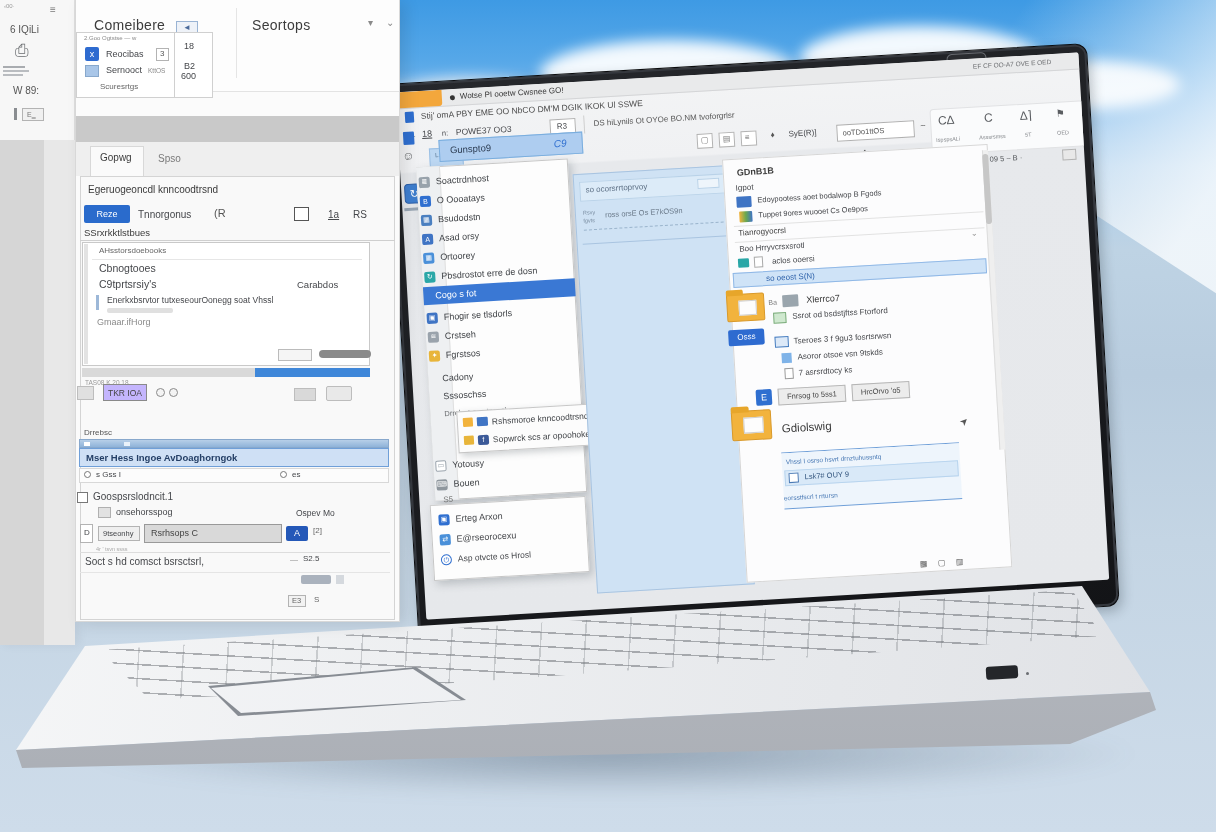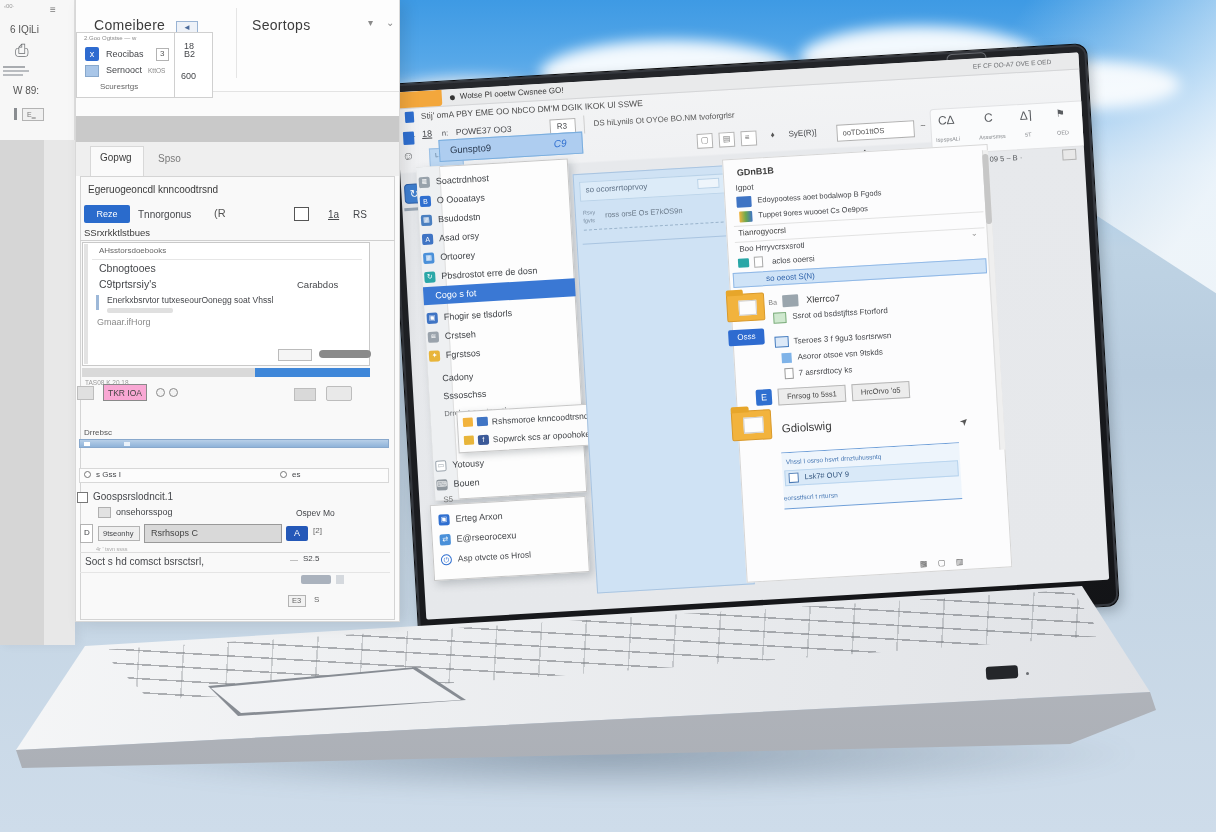--- a/index.html
+++ b/index.html
@@ -324,21 +324,21 @@
     <div class="abs" style="left:9px;top:47px;width:14px;height:14px;background:#2e6bd0;border-radius:2px;color:#fff;font-size:9px;text-align:center;line-height:14px;"><span>x</span></div>
     <span class="t" style="left:30px;top:50px;font-size:9px;">Reocibas</span>
     <div class="bx" style="left:80px;top:48px;width:13px;height:13px;">
         <span class="t" style="left:3px;top:1px;font-size:8px;color:#555;">3</span>
       </div>
     <div class="abs" style="left:9px;top:65px;width:14px;height:12px;background:#a9c6e8;border:1px solid #88a8cc;"></div>
     <span class="t" style="left:30px;top:66px;font-size:9px;">Sernooct</span>
     <span class="t" style="left:72px;top:67px;font-size:6.5px;color:#8a8a8a;">KttOS</span>
     <span class="t" style="left:24px;top:83px;font-size:8px;color:#666;">Scuresrtgs</span>
     <span class="t" style="left:108px;top:42px;font-size:9px;">18</span>
-    <span class="t" style="left:108px;top:50px;font-size:9px;">B2</span>
+    <span class="t" style="left:108px;top:62px;font-size:9px;">B2</span>
     <span class="t" style="left:105px;top:72px;font-size:9px;">600</span>
 
     <div class="abs" style="left:0;top:116px;width:323px;height:26px;background:#c9c9c9;"></div>
     <div class="abs" style="left:0;top:142px;width:323px;height:34px;background:#efefef;"></div>
     <div class="abs" style="left:14px;top:146px;width:54px;height:30px;background:#fafafa;border:1px solid #d8d8d8;border-bottom:none;"></div>
     <span class="t" style="left:24px;top:152px;font-size:10px;color:#3c3c3c;">Gopwg</span>
     <span class="t" style="left:82px;top:153px;font-size:10px;color:#7a7a7a;">Spso</span>
 
     <div class="abs" style="left:4px;top:176px;width:315px;height:444px;background:#f9f9f9;border:1px solid #d4d4d4;"></div>
     <span class="t" style="left:12px;top:184px;font-size:10px;color:#3a3a3a;">Egeruogeoncdl knncoodtrsnd</span>
@@ -366,30 +366,33 @@
     <span class="t" style="left:21px;top:318px;font-size:9px;color:#8a8a8a;">Gmaar.ifHorg</span>
     <div class="bx" style="left:202px;top:349px;width:34px;height:12px;background:#f5f5f5;border-color:#bbb;"></div>
     <div class="abs" style="left:243px;top:350px;width:52px;height:8px;background:#8a8a8a;border-radius:4px;"></div>
 
     <div class="abs" style="left:6px;top:368px;width:288px;height:9px;background:#d9d9d9;">
       <div style="position: absolute; right: 0px; top: 0px; height: 100%; background: rgb(63, 135, 217); width: 40%;"></div>
     </div>
     <span class="t" style="left:9px;top:379px;font-size:6.5px;color:#999;">TAS08 K 20.18</span>
 
     <div class="abs" style="left:1px;top:386px;width:17px;height:14px;background:#e0e0e0;border:1px solid #bdbdbd;"></div>
-    <div class="abs" style="left:27px;top:384px;width:44px;height:17px;background:#f9a8d4;border:1px solid #8a8a8a;font-size:8.5px;text-align:center;line-height:16px;color:#444;"><span>TKR IOA</span></div>
+    <div class="abs" style="left:27px;top:384px;width:44px;height:17px;background:#c4b5fd;border:1px solid #8a8a8a;font-size:8.5px;text-align:center;line-height:16px;color:#444;"><span>TKR IOA</span></div>
     <span class="circ" style="left:80px;top:388px;"></span>
     <span class="circ" style="left:93px;top:388px;"></span>
     <div class="abs" style="left:218px;top:388px;width:22px;height:13px;background:#d9d9d9;border:1px solid #bdbdbd;"></div>
     <div class="abs" style="left:250px;top:386px;width:26px;height:15px;background:#e9e9e9;border:1px solid #bdbdbd;border-radius:2px;"></div>
 
     <span class="t" style="left:8px;top:429px;font-size:8px;color:#555;">Drrebsc</span>
     <div class="abs" style="left:3px;top:439px;width:310px;height:9px;background:linear-gradient(180deg,#b7cfe8,#8fb3d9);border:1px solid #88a8cc;">
       <span class="abs" style="left:4px;top:2px;width:6px;height:4px;background:#fff;"></span>
       <span class="abs" style="left:44px;top:2px;width:6px;height:4px;background:#eaf2fa;"></span>
+    </div>
+    <div class="abs" style="left:3px;top:448px;width:310px;height:19px;background:#cfe0f5;border:1px solid #6f9fd8;">
+      <span class="t" style="left:6px;top:4px;font-size:9.5px;font-weight:bold;color:#243f66;">Mser Hess Ingoe AvDoaghorngok</span>
     </div>
     <div class="abs" style="left:3px;top:468px;width:310px;height:15px;background:#fcfcfc;border:1px solid #d8d8d8;"></div>
     <span class="rad" style="left:8px;top:471px;"></span>
     <span class="t" style="left:20px;top:471px;font-size:8px;">s Gss I</span>
     <span class="rad" style="left:204px;top:471px;"></span>
     <span class="t" style="left:216px;top:471px;font-size:8px;">es</span>
 
     <div class="abs" style="left:1px;top:492px;width:11px;height:11px;background:#fff;border:1px solid #777;"></div>
     <span class="t" style="left:17px;top:491px;font-size:10px;">Goospsrslodncit.1</span>
     <div class="abs" style="left:22px;top:507px;width:13px;height:11px;background:#e2e2e2;border:1px solid #b0b0b0;"></div>

